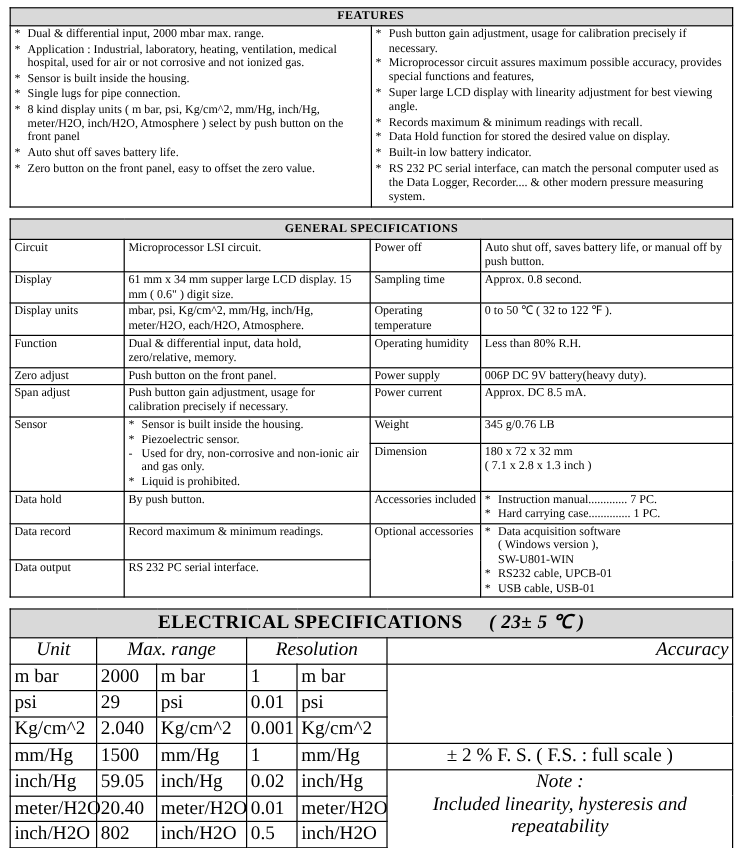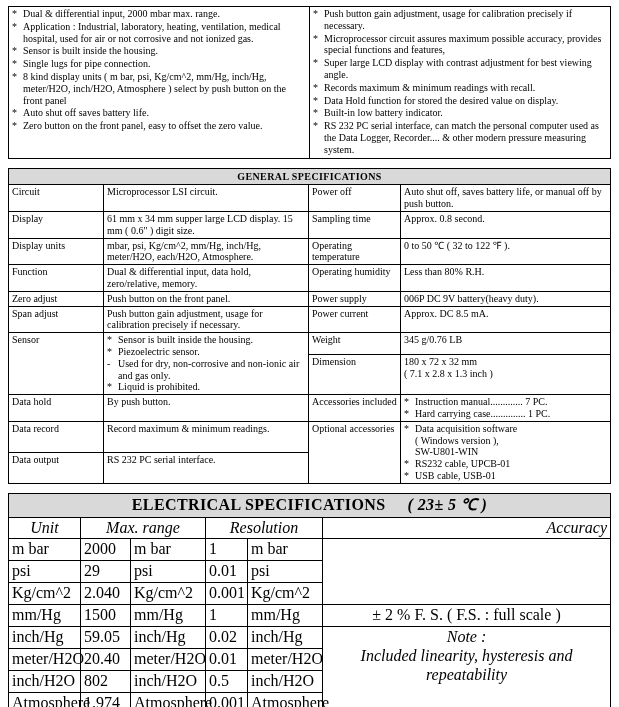--- a/index.html
+++ b/index.html
@@ -47,37 +47,40 @@
   .note-cell .ital{font-style:italic;}
 </style>
 </head>
 <body>
 
 <div class="page">
 
   <div class="blk">
     <table class="feat">
       <tbody>
+          <tr>
+        <td class="section-title" colspan="2">FEATURES</td>
+      </tr>
       <tr>
         <td style="width:50%">
           <ul>
             <li>Dual &amp; differential input, 2000 mbar max. range.</li>
             <li>Application : Industrial, laboratory,  heating, ventilation, medical hospital, used for air or not corrosive and not ionized gas.</li>
             <li>Sensor is built inside the housing.</li>
             <li>Single lugs for pipe connection.</li>
             <li>8 kind display units ( m bar, psi, Kg/cm^2, mm/Hg, inch/Hg, meter/H2O, inch/H2O, Atmosphere ) select by push button on the front panel</li>
             <li>Auto shut off saves battery life.</li>
             <li>Zero button on the front panel, easy to offset the zero value.</li>
           </ul>
         </td>
         <td style="width:50%">
           <ul>
             <li>Push button gain adjustment, usage for calibration precisely if necessary.</li>
             <li>Microprocessor circuit assures maximum possible accuracy, provides special functions  and features,</li>
-            <li>Super large LCD display with contrast adjustment for best viewing angle.</li>
+            <li>Super large LCD display with linearity adjustment for best viewing angle.</li>
             <li>Records maximum &amp; minimum readings with recall.</li>
             <li>Data Hold function for stored the desired value on display.</li>
             <li>Built-in low battery indicator.</li>
             <li>RS 232 PC serial interface, can match the personal computer used as the Data Logger, Recorder.... &amp; other modern pressure measuring system.</li>
           </ul>
         </td>
       </tr>
     </tbody>
       </table>
   </div>

